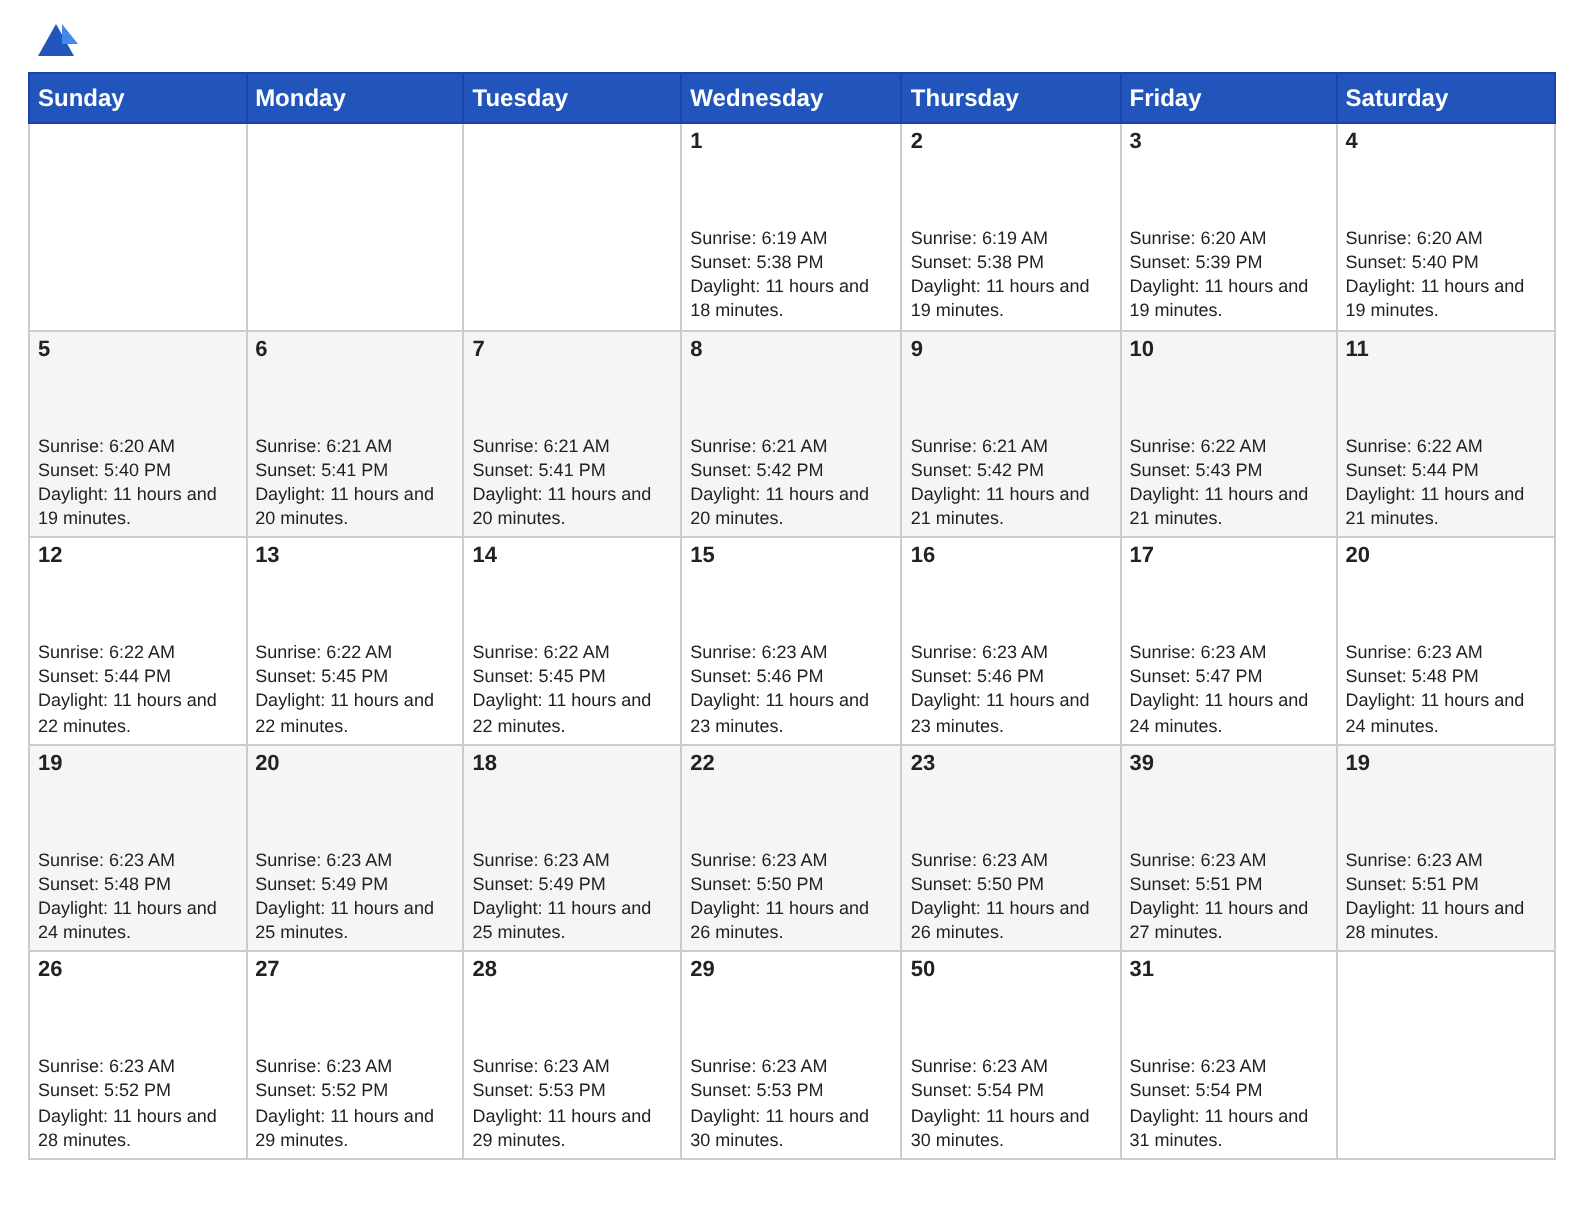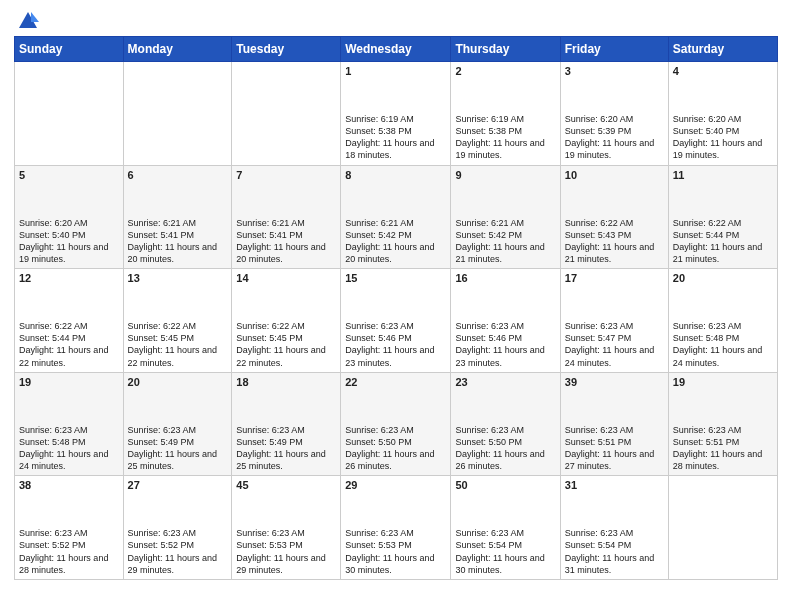--- a/index.html
+++ b/index.html
@@ -290,33 +290,33 @@
           </td>
           <td>
             <span class="day-number">19</span>
             <div class="day-info" style="white-space: pre-line;">Sunrise: 6:23 AM
 Sunset: 5:51 PM
 Daylight: 11 hours and 28 minutes.</div>
           </td>
         </tr>
         <tr>
           <td>
-            <span class="day-number">38</span>
+            <span class="day-number">26</span>
             <div class="day-info" style="white-space: pre-line;">Sunrise: 6:23 AM
 Sunset: 5:52 PM
 Daylight: 11 hours and 28 minutes.</div>
           </td>
           <td>
             <span class="day-number">27</span>
             <div class="day-info" style="white-space: pre-line;">Sunrise: 6:23 AM
 Sunset: 5:52 PM
 Daylight: 11 hours and 29 minutes.</div>
           </td>
           <td>
-            <span class="day-number">45</span>
+            <span class="day-number">28</span>
             <div class="day-info" style="white-space: pre-line;">Sunrise: 6:23 AM
 Sunset: 5:53 PM
 Daylight: 11 hours and 29 minutes.</div>
           </td>
           <td>
             <span class="day-number">29</span>
             <div class="day-info" style="white-space: pre-line;">Sunrise: 6:23 AM
 Sunset: 5:53 PM
 Daylight: 11 hours and 30 minutes.</div>
           </td>

